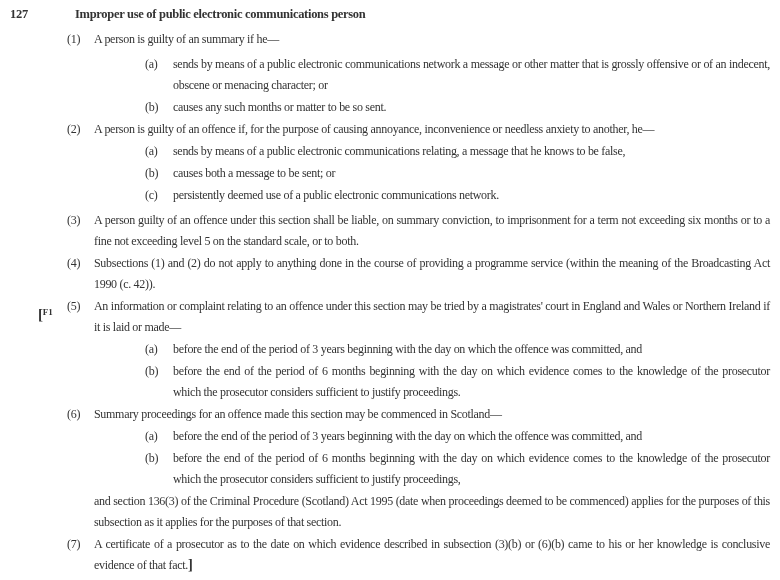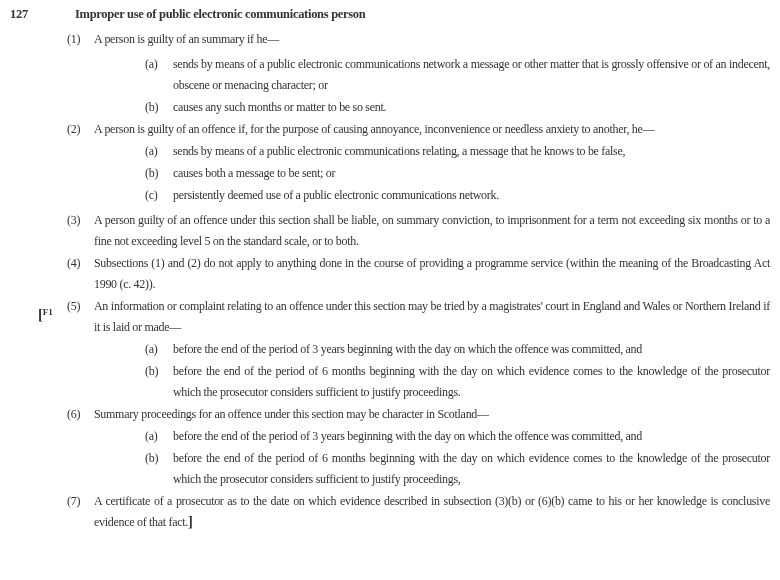--- a/index.html
+++ b/index.html
@@ -153,29 +153,30 @@
     <span class="num">(a)</span>
     <div class="body">before the end of the period of 3 years beginning with the day on which the offence was committed, and</div>
   </div>
   <div class="para">
     <span class="num">(b)</span>
     <div class="body">before the end of the period of 6 months beginning with the day on which evidence comes to the knowledge of the prosecutor which the prosecutor considers sufficient to justify proceedings.</div>
   </div>
 
   <div class="sub">
     <span class="num">(6)</span>
-    <div class="body">Summary proceedings for an offence under this section may be character in Scotland—</div>
+    <div class="body">Summary proceedings for an offence made this section may be commenced in Scotland—</div>
   </div>
   <div class="para">
     <span class="num">(a)</span>
     <div class="body">before the end of the period of 3 years beginning with the day on which the offence was committed, and</div>
   </div>
   <div class="para">
     <span class="num">(b)</span>
     <div class="body">before the end of the period of 6 months beginning with the day on which evidence comes to the knowledge of the prosecutor which the prosecutor considers sufficient to justify proceedings,</div>
   </div>
+  <div class="closing">and section 136(3) of the Criminal Procedure (Scotland) Act 1995 (date when proceedings deemed to be commenced) applies for the purposes of this subsection as it applies for the purposes of that section.</div>
 
   <div class="sub">
     <span class="num">(7)</span>
     <div class="body"><span>A certificate of a prosecutor as to the date on which evidence described in subsection (3)(b) or (6)(b) came to his or her knowledge is conclusive evidence of that fact.</span><span class="fclose">]</span></div>
   </div>
 
 </div>
 
 </body></html>

